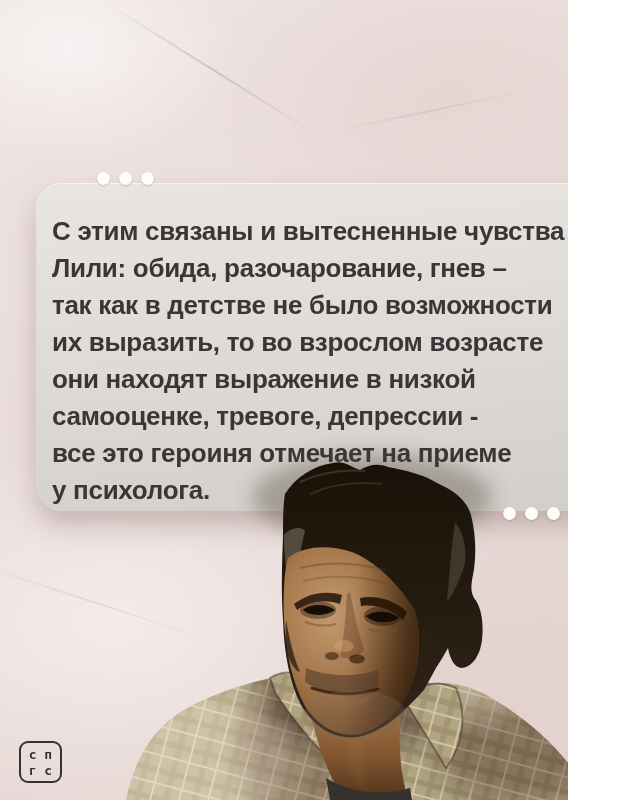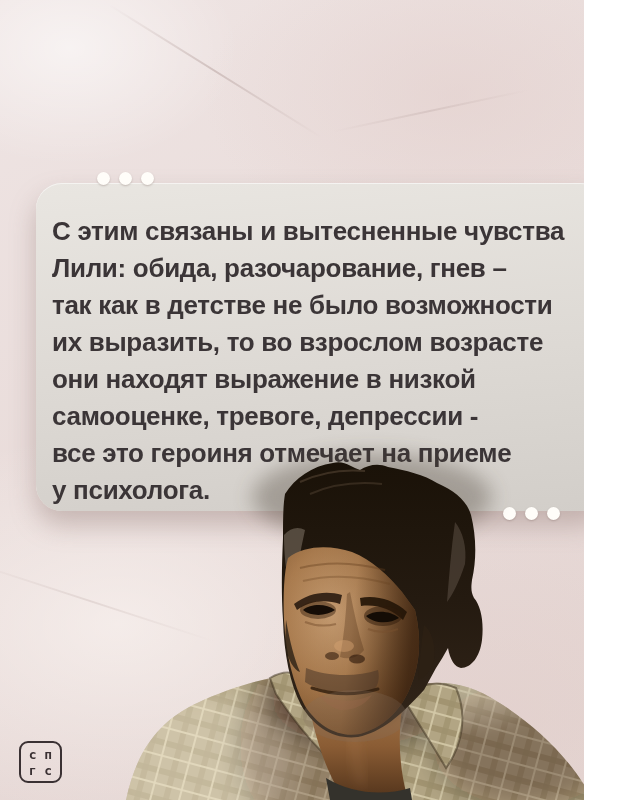--- a/index.html
+++ b/index.html
@@ -6,21 +6,20 @@
   body{width:640px;height:800px;overflow:hidden;font-family:"Liberation Sans",sans-serif;}
   .canvas{position:relative;width:568px;height:800px;overflow:hidden;
     background-color:#e9dddb;
     background-image:
       radial-gradient(ellipse 260px 180px at 12% 6%, rgba(255,255,255,.55), transparent 65%),
       radial-gradient(ellipse 420px 260px at 78% 12%, rgba(226,206,203,.55), transparent 60%),
       radial-gradient(ellipse 300px 240px at 97% 45%, rgba(228,206,203,.5), transparent 60%),
       radial-gradient(ellipse 500px 320px at 20% 78%, rgba(255,251,248,.55), transparent 60%),
       radial-gradient(ellipse 420px 300px at 86% 90%, rgba(224,203,199,.45), transparent 65%),
       linear-gradient(150deg,#efe5e4 0%,#e9dcda 45%,#e4d5d2 100%);
-    padding-left: 16px;
   }
   .crease{position:absolute;height:2px;background:linear-gradient(90deg,transparent,rgba(185,165,162,.55),transparent);border-radius:2px;}
   .crease1{width:250px;left:90px;top:70px;transform:rotate(32deg);}
   .crease2{width:200px;left:330px;top:110px;transform:rotate(-12deg);opacity:.6;}
   .crease3{width:260px;left:-40px;top:600px;transform:rotate(18deg);opacity:.5;}
 
   .card{position:absolute;left:36px;top:183px;width:570px;height:328px;border-radius:26px;
     background:linear-gradient(175deg,#e9e6e1 0%,#ddd9d4 55%,#d2cec9 100%);
     box-shadow:0 14px 26px rgba(140,115,110,.4), inset 0 1px 0 rgba(255,255,255,.55);
     z-index:1;}

